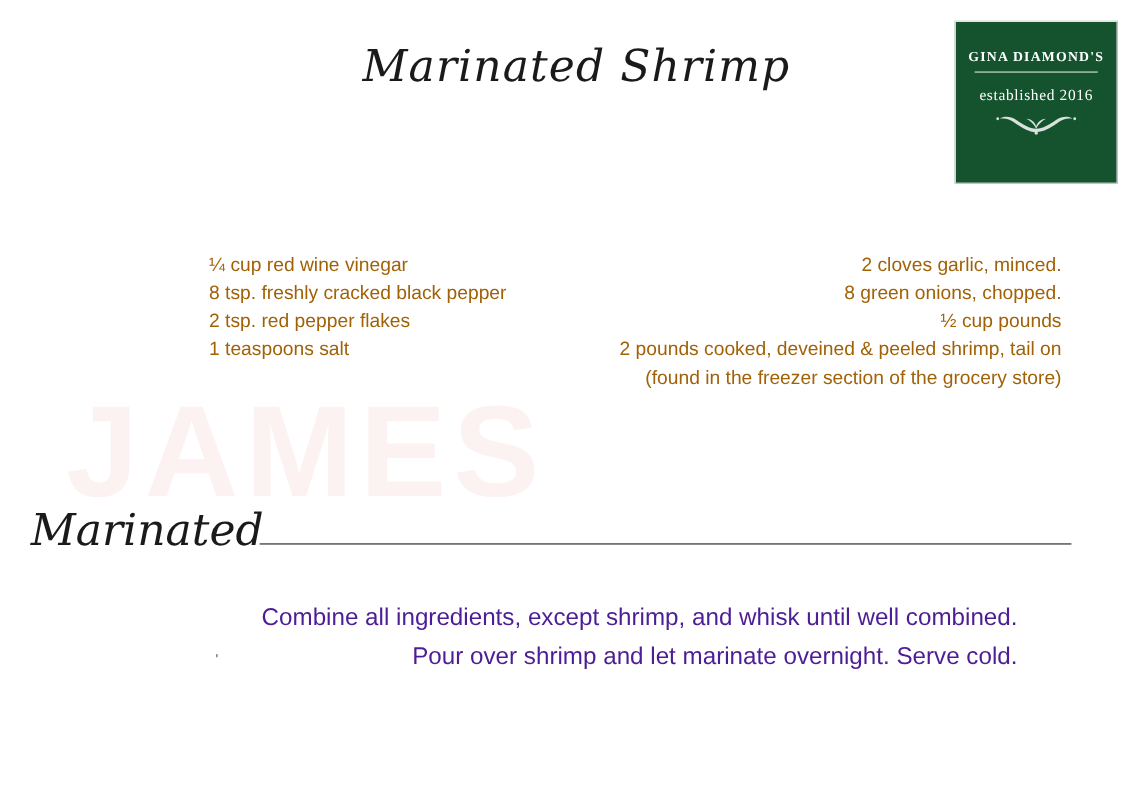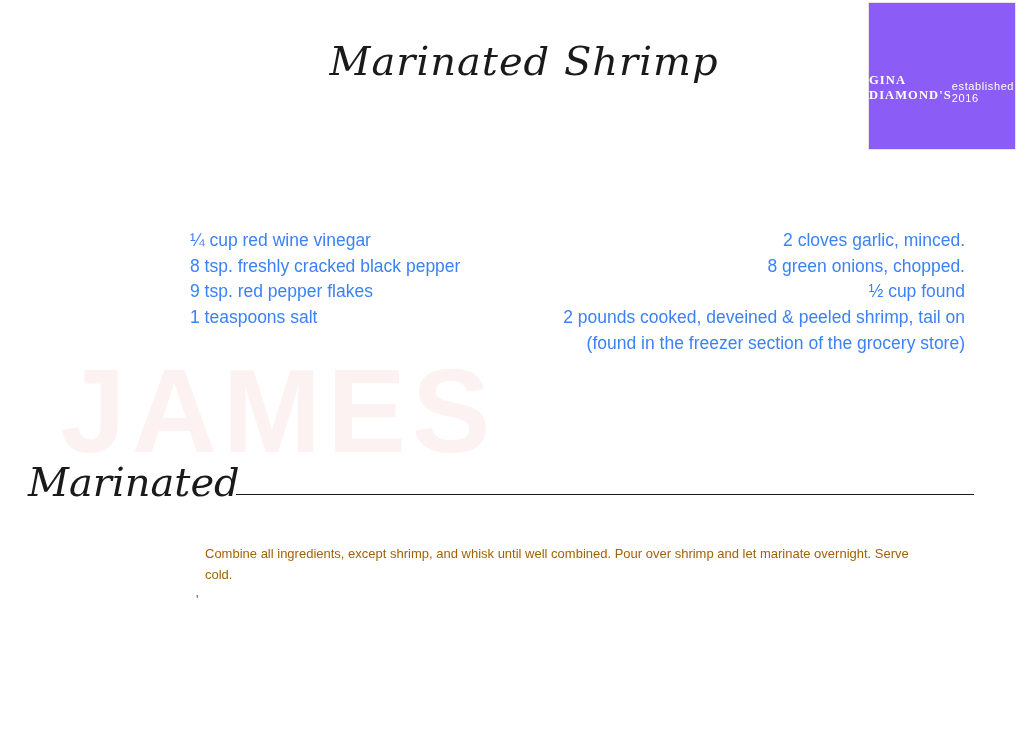--- a/index.html
+++ b/index.html
@@ -37,28 +37,28 @@
     user-select: none;
     pointer-events: none;
     z-index: 0;
     text-align: center;
   }
 
   
   .logo {
     position: absolute;
     right: 8px;
-    top: 2px;
+    top: 19px;
     width: 148px;
     height: 148px;
-    background: #8b5cf6;
+    background: #14532d;
     border: 1px solid #e4e4e4;
     box-sizing: border-box;
     display: flex;
-    flex-direction: row;
+    flex-direction: column;
     align-items: center;
     justify-content: flex-start;
     padding-top: 24px;
     z-index: 5;
   }
   .logo-line1 {
     color: #ffffff;
     font-size: 12.5px;
     letter-spacing: 1.1px;
     font-weight: bold;
@@ -78,24 +78,24 @@
     font-family: "Liberation Serif", serif;
     white-space: nowrap;
   }
   .logo-line2 sup {
     font-size: 11px;
     vertical-align: super;
     text-decoration: underline;
   }
   .logo-est {
     color: #ffffff;
-    font-size: 11px;
+    font-size: 14px;
     letter-spacing: 0.6px;
     margin-top: 8px;
-    font-family: Liberation Sans, sans-serif;
+    font-family: Liberation Serif, serif;
   }
   .logo-flourish {
     margin-top: 6px;
     opacity: 0.92;
   }
 
   
   .recipe-title {
     position: absolute;
     left: 0;
@@ -143,36 +143,37 @@
     position: absolute;
     left: 190px;
     top: 228px;
     width: 790px;
     display: flex;
     z-index: 2;
   }
   .col {
     font-size: 17.5px;
     line-height: 1.47;
-    color: #3b82f6;
+    color: #a16207;
   }
   .col-left  { width: 345px; }
   .col-right { width: 430px; text-align: right; }
   .ing-item { white-space: pre-wrap; }
 
   
   .directions-body {
     position: absolute;
     left: 205px;
     top: 543px;
     width: 720px;
-    font-size: 13px;
+    font-size: 22px;
     line-height: 1.62;
-    color: #a16207;
-    z-index: 2;
+    color: #4c1d95;
+    z-index: 2;
+    text-align: right;
   }
   .dir-tick {
     position: absolute;
     left: 196px;
     top: 592px;
     font-size: 13px;
     color: #555;
     z-index: 2;
   }
 </style>
@@ -198,27 +199,27 @@
     </div>
   </div>
 
   <div class="recipe-title">Marinated Shrimp</div>
 
 
   <div class="ingredients-body">
     <div class="col col-left">
       <div class="ing-item">¼ cup red wine vinegar</div>
       <div class="ing-item">8 tsp. freshly cracked black pepper</div>
-      <div class="ing-item">9 tsp. red pepper flakes</div>
+      <div class="ing-item">2 tsp. red pepper flakes</div>
       <div class="ing-item">1 teaspoons salt</div>
     </div>
     <div class="col col-right">
       <div class="ing-item">2 cloves garlic, minced.</div>
       <div class="ing-item">8 green onions, chopped.</div>
-      <div class="ing-item">½ cup found</div>
+      <div class="ing-item">½ cup pounds</div>
       <div class="ing-item">2 pounds cooked, deveined &amp; peeled shrimp, tail on (found in the freezer section of the grocery store)</div>
     </div>
   </div>
 
   <div class="section" id="directions-section">
     <div class="section-head">
       <div class="section-title">Marinated</div>
       <div class="section-rule"></div>
     </div>
   </div>

